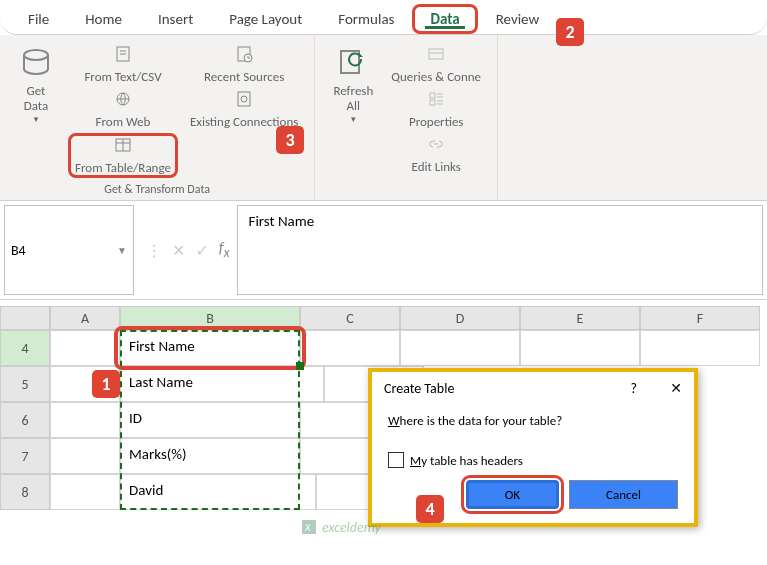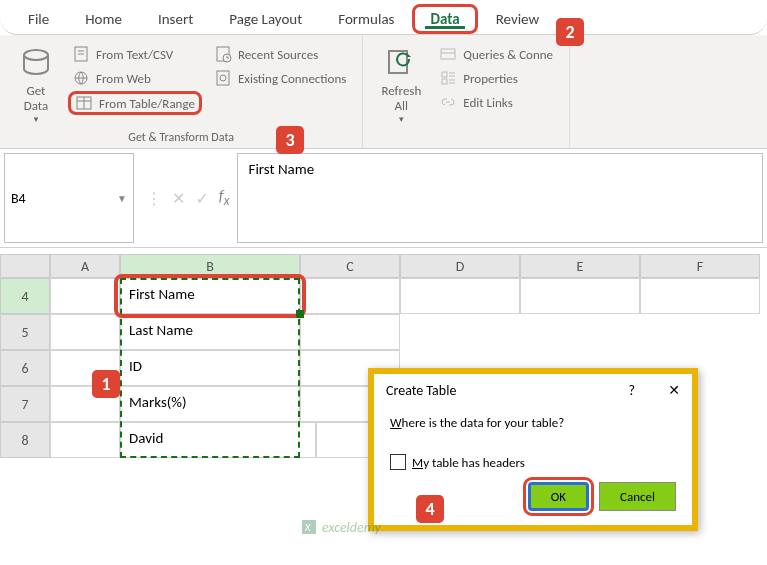--- a/index.html
+++ b/index.html
@@ -11,21 +11,21 @@
 .tab.active { color: #217346; font-weight: 600; }
 .tab.highlight { border: 3px solid #d43; border-radius: 8px; position: relative; padding: 3px 15px; }
 .tab.highlight .underline { position: absolute; bottom: 2px; left: 10px; right: 10px; height: 3px; background: #217346; }
 
 
 .ribbon { display: flex; background: #f3f2f1; border-bottom: 1px solid #d0d0d0; font-size: 13px; color: #666; }
 .group { padding: 8px 12px 4px; position: relative; border-right: 1px solid #e0ddda; }
 .group-label { text-align: center; font-size: 12px; color: #666; margin-top: 4px; }
 .big-btn { display: inline-flex; flex-direction: column; align-items: center; padding: 2px 6px; color: #666; }
 .big-btn svg { margin-bottom: 2px; }
-.small-btn { display: flex; align-items: center; padding: 2px 4px; color: #666; gap: 6px; }
+.small-btn { display: flex; align-items: center; padding: 2px 4px; color: #666; gap: 6px; flex-direction: column; }
 .small-btn svg { flex-shrink: 0; }
 .ribbon-col { display: inline-flex; flex-direction: column; vertical-align: top; gap: 2px; }
 .hl-range { border: 3px solid #d43; border-radius: 8px; padding: 0 4px; }
 
 
 .fbar-row { display: flex; align-items: stretch; border-bottom: 1px solid #d0d0d0; background: #fff; }
 .namebox { width: 130px; border: 1px solid #c0c0c0; margin: 4px; padding: 2px 6px; display: flex; align-items: center; justify-content: space-between; font-size: 14px; background: #fff; }
 .fbar-icons { display: flex; align-items: center; gap: 10px; padding: 0 8px; color: #bbb; }
 .fbar { flex: 1; border: 1px solid #c0c0c0; margin: 4px 4px 4px 0; padding: 6px 10px; font-size: 15px; min-height: 90px; background: #fff; }
 
@@ -38,31 +38,31 @@
 .row { display: flex; }
 .row-h { width: 50px; height: 36px; background: #e6e6e6; border: 1px solid #ccc; text-align: center; font-size: 14px; color: #555; line-height: 36px; }
 .row-h.sel { background: #d2ecd2; }
 .cell { width: 160px; height: 36px; border: 1px solid #d4d4d4; padding: 6px 8px; font-size: 15px; background: #fff; }
 .col-A { width: 70px; }
 .sel-hl { border: 4px solid #d43; border-radius: 8px; position: absolute; pointer-events: none; }
 .marching { position: absolute; border: 2px dashed #1a6e1a; pointer-events: none; }
 .handle { position: absolute; width: 8px; height: 8px; background: #1a6e1a; }
 
 
-.dialog { position: absolute; background: #fff; border: 6px solid #eab308; box-shadow: 2px 2px 8px rgba(0,0,0,.3); font-size: 13px; }
+.dialog { position: absolute; background: #fff; border: 4px solid #eab308; box-shadow: 2px 2px 8px rgba(0,0,0,.3); font-size: 13px; }
 .dlg-title { display: flex; justify-content: space-between; padding: 8px 12px; font-size: 14px; }
 .dlg-body { padding: 8px 16px 14px; }
 .dlg-body label { display: block; margin-bottom: 4px; }
 .range-input { width: 240px; border: 1px solid #888; padding: 3px 6px; font-size: 13px; background: #fff; }
 .range-row { display: flex; align-items: center; gap: 4px; }
 .collapse-btn { width: 22px; height: 22px; border: 1px solid #888; display: flex; align-items: center; justify-content: center; background: #fff; }
 .chk-row { display: flex; align-items: center; gap: 6px; margin-top: 24px; }
 .chk { width: 16px; height: 16px; border: 1px solid #333; }
 .dlg-btns { display: flex; gap: 10px; justify-content: flex-end; margin-top: 12px; }
-.dlg-btn { padding: 4px 20px; border: 1px solid #888; background: #84cc16; font-size: 13px; }
+.dlg-btn { padding: 4px 36px; border: 1px solid #888; background: #3b82f6; font-size: 13px; }
 .dlg-btn.primary { border: 3px solid #2a6fd6; outline: 3px solid #d43; outline-offset: 2px; border-radius: 4px; }
 
 
 .callout { position: absolute; width: 28px; height: 28px; background: #d43; color: #fff; font-weight: bold; font-size: 18px; border-radius: 5px; display: flex; align-items: center; justify-content: center; z-index: 50; }
 
 .u { text-decoration: underline; }
 
 
 .wm { position: absolute; left: 300px; top: 518px; opacity: .35; font-size: 14px; color: #1a6e1a; font-style: italic; pointer-events: none; z-index: 100; display:flex; align-items:center; gap:4px;}
 </style>
@@ -215,21 +215,21 @@
     <div class="cell" style="width:70px"></div>
     <div class="cell" style="width:180px">First Name</div>
     <div class="cell" style="width:100px"></div>
     <div class="cell" style="width:120px"></div>
     <div class="cell" style="width:120px"></div>
     <div class="cell" style="width:120px"></div>
   </div>
   <div class="row">
     <div class="row-h">5</div>
     <div class="cell" style="width:70px"></div>
-    <div class="cell" style="width:180px">Last Name</div>
+    <div class="cell" style="width:204px">Last Name</div>
     <div class="cell" style="width:100px"></div>
   </div>
   <div class="row">
     <div class="row-h">6</div>
     <div class="cell" style="width:70px"></div>
     <div class="cell" style="width:180px">ID</div>
     <div class="cell" style="width:100px"></div>
   </div>
   <div class="row">
     <div class="row-h">7</div>

